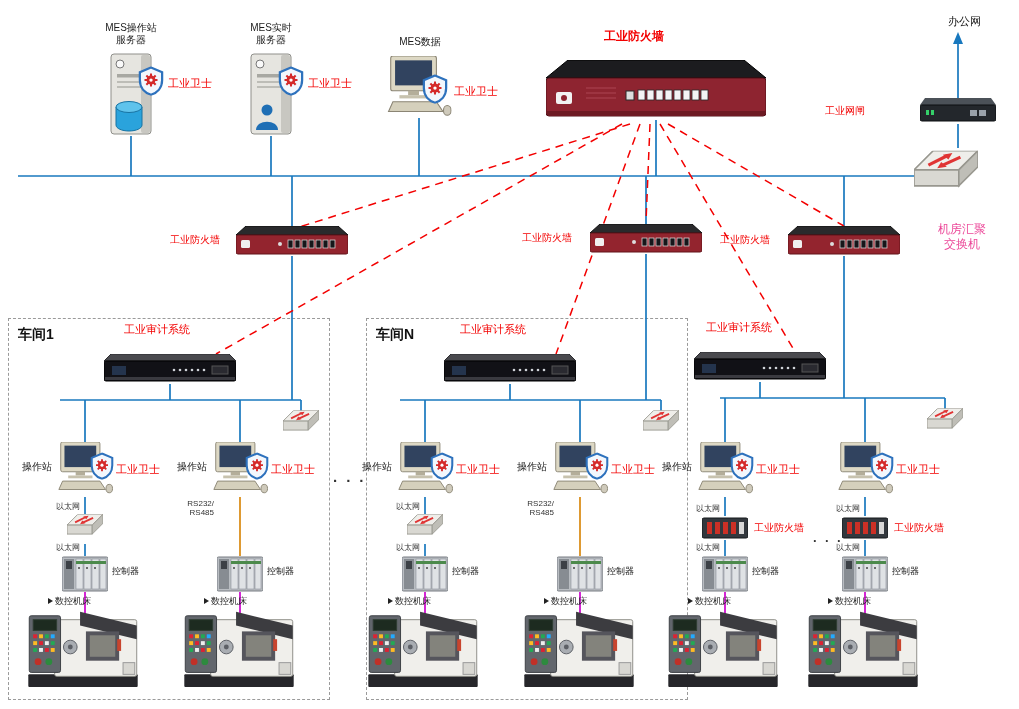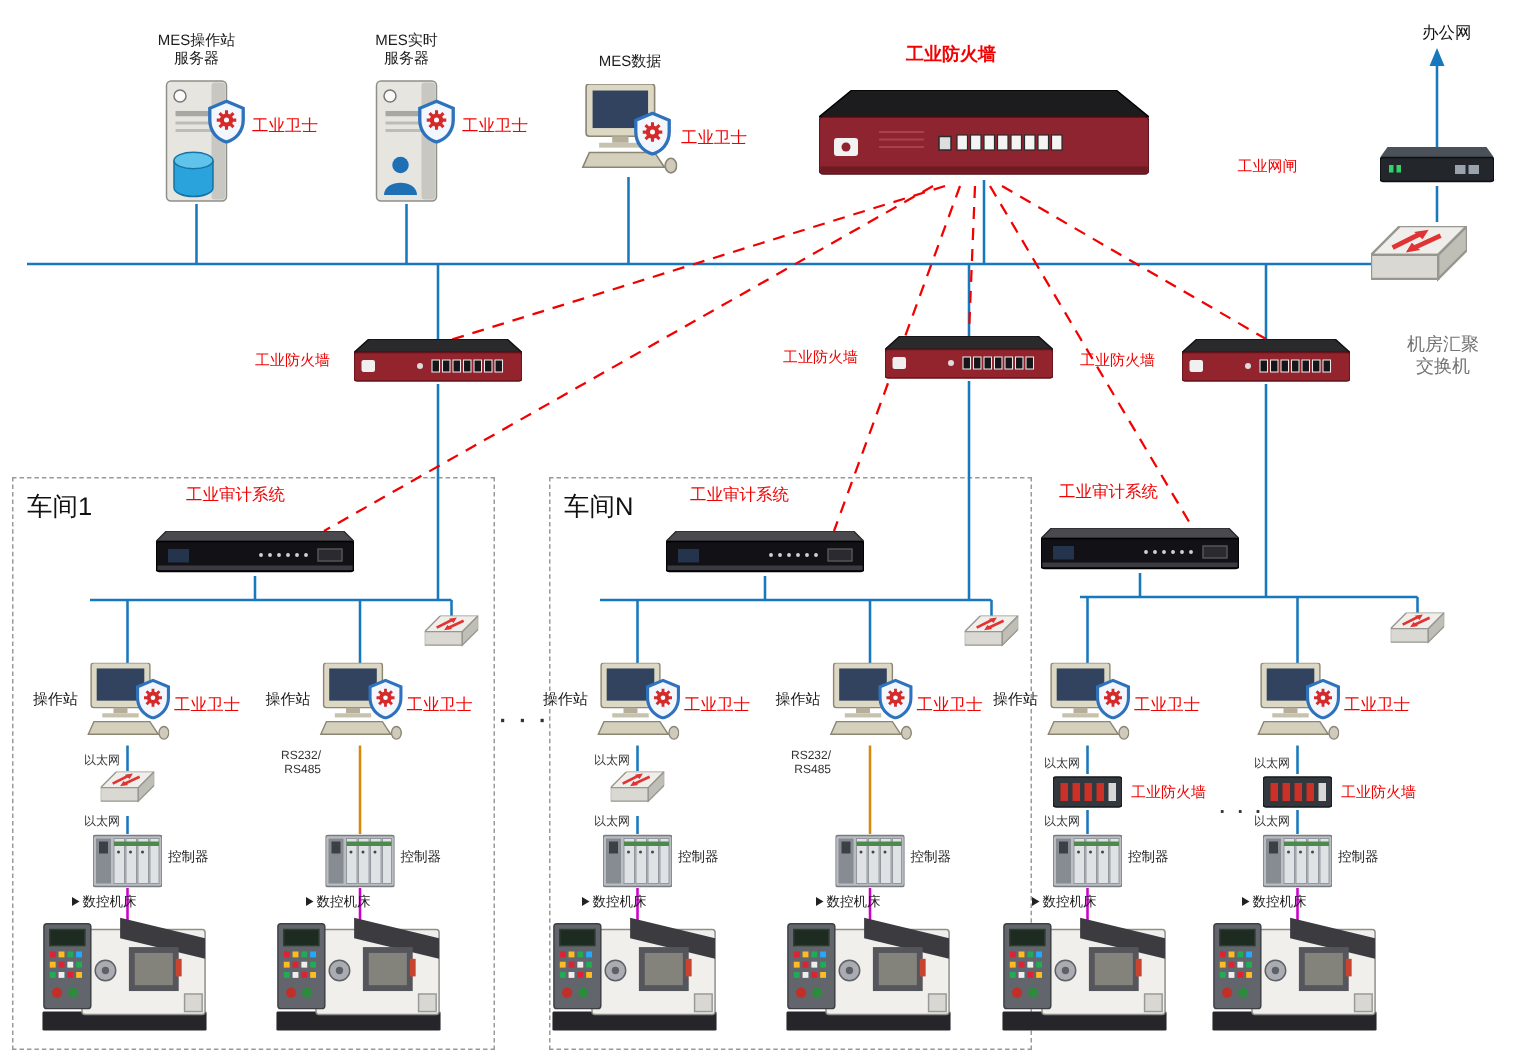--- a/index.html
+++ b/index.html
@@ -8,22 +8,22 @@
   .abs { position:absolute; }
   .lbl { position:absolute; font-size:10px; color:#1c1c1c; line-height:1.22; white-space:nowrap; }
   .c { text-align:center; }
   .r { text-align:right; }
   .guard { position:absolute; font-size:11px; color:#f30000; white-space:nowrap; }
   .sec { position:absolute; font-size:11px; color:#f30000; white-space:nowrap; }
   .fwlbl { position:absolute; font-size:10px; color:#f30000; white-space:nowrap; }
   .tiny { position:absolute; font-size:8px; color:#333; line-height:1.15; white-space:nowrap; }
   .plat { position:absolute; font-size:12px; font-weight:bold; color:#f30000; }
   .office { position:absolute; font-size:11px; color:#111; }
-  .agg { position:absolute; font-size:12px; color:#737373; line-height:1.25; }
-  .title { position:absolute; font-size:17px; font-weight:normal; color:#111; }
+  .agg { position:absolute; font-size:12px; color:#ec4899; line-height:1.25; }
+  .title { position:absolute; font-size:14px; font-weight:bold; color:#111; }
   .box { position:absolute; border:1.5px dashed #9a9a9a; background:transparent; }
   .dots { position:absolute; font-size:15px; font-weight:bold; color:#333; letter-spacing:2px; }
   .mini { position:absolute; font-size:9px; color:#222; white-space:nowrap; }
   .marker { display:inline-block; width:0; height:0; border-left:5px solid #222;
             border-top:3.5px solid transparent; border-bottom:3.5px solid transparent; margin-right:2px; }
   svg.wires { position:absolute; left:0; top:0; pointer-events:none; }
 </style>
 </head>
 <body>
 

